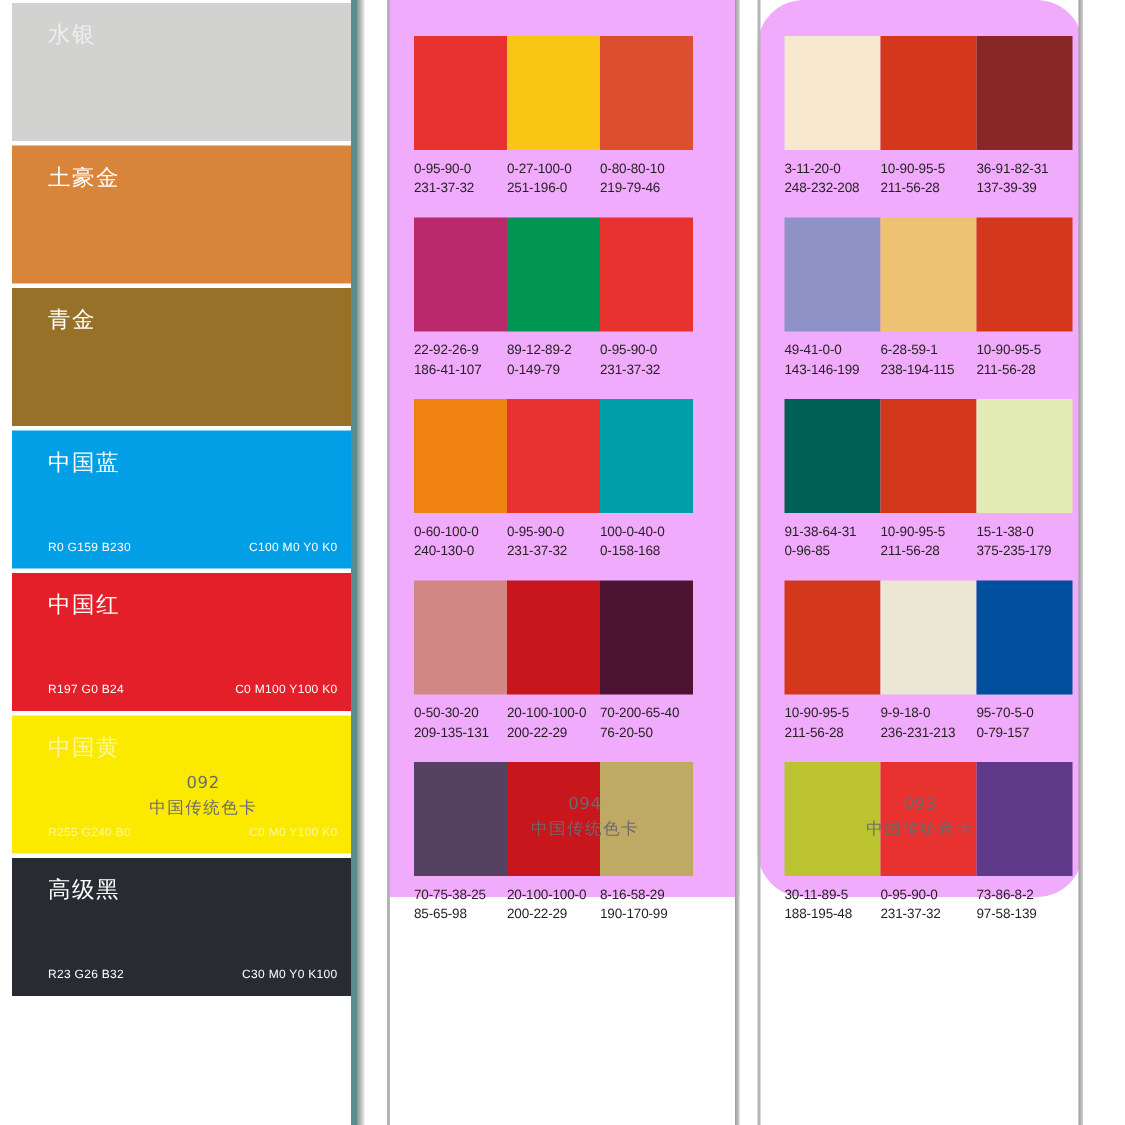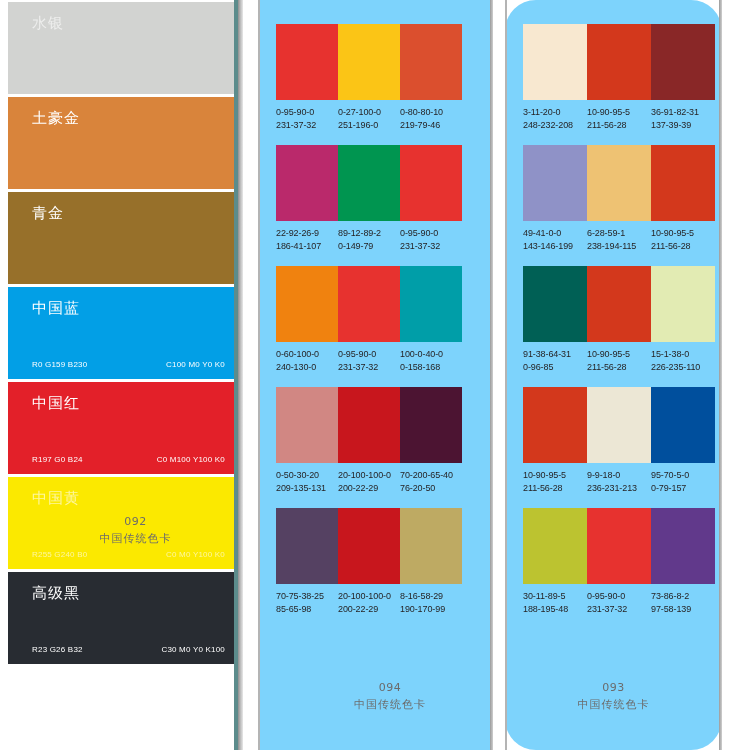--- a/index.html
+++ b/index.html
@@ -87,22 +87,22 @@
     letter-spacing: 0.2px;
   }
   .named-title.faint, .named-rgb.faint, .named-cmyk.faint {
     color: rgba(255,255,255,0.62);
   }
 
   
   .panel-grid {
     position: absolute;
     top: 0px;
-    height: 750px;
-    background: #7dd3fc;
+    height: 598px;
+    background: #f0abfc;
     box-sizing: border-box;
   }
   #panel-094 { left: 258px; width: 235px; }
   #panel-093 { left: 505px; width: 217px; border-radius: 31px; }
 
   .panel-grid .edge-left {
     position: absolute;
     left: 0px;
     top: 0;
     width: 2px;
@@ -394,21 +394,21 @@
             <div class="code-cell">
               <span class="code-cmyk">91-38-64-31</span>
               <span class="code-rgb">0-96-85</span>
             </div>
             <div class="code-cell">
               <span class="code-cmyk">10-90-95-5</span>
               <span class="code-rgb">211-56-28</span>
             </div>
             <div class="code-cell">
               <span class="code-cmyk">15-1-38-0</span>
-              <span class="code-rgb">226-235-110</span>
+              <span class="code-rgb">375-235-179</span>
             </div>
           </div>
         </div>
         <div class="grid-row">
           <div class="swatch-trio">
             <div class="swatch-cell" style="background: rgb(211, 56, 28);"></div>
             <div class="swatch-cell" style="background: rgb(236, 231, 213);"></div>
             <div class="swatch-cell" style="background: rgb(0, 79, 157);"></div>
           </div>
           <div class="code-trio">

